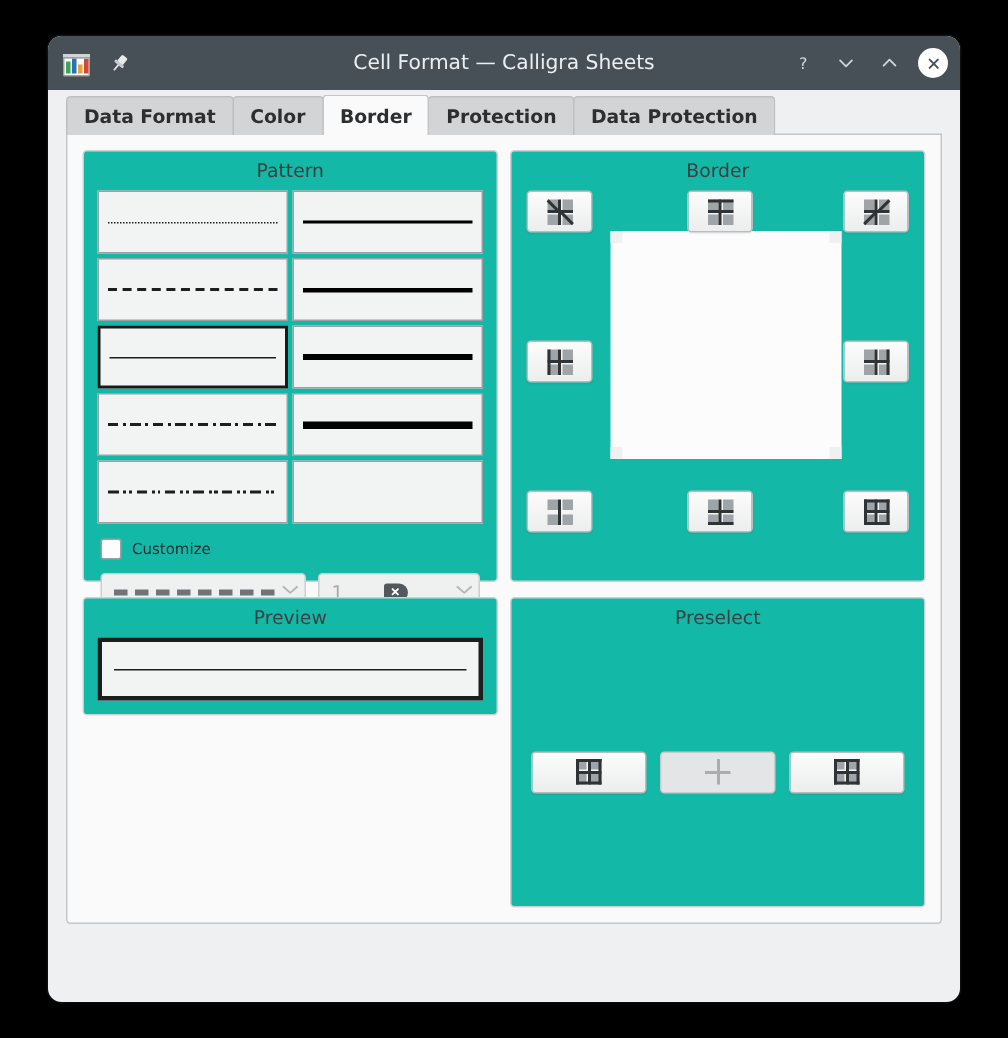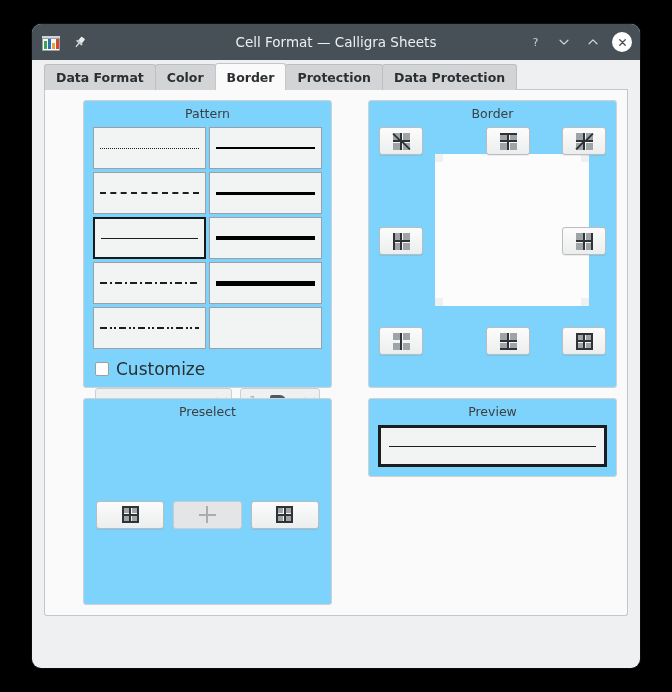--- a/index.html
+++ b/index.html
@@ -121,24 +121,23 @@
     display: grid;
     grid-template-columns: 277px 1fr;
     grid-template-rows: 288px 1fr;
     gap: 10px 8px;
   }
 
   
   .group {
     border: 1px solid #cfd2d4;
     border-radius: 3px;
-    background: #7dd3fc;
+    background: #14b8a6;
     position: relative;
     padding-top: 26px;
-    margin-left: 28px;
   }
   .group > .gtitle {
     position: absolute; top: 5px; left: 0; right: 0;
     text-align: center;
     font-size: 12.5px; color: #3b4043;
   }
 
   
   #border-body {
     position: relative;
@@ -232,21 +231,21 @@
 
   #customize-row {
     display: flex; align-items: center; gap: 7px;
     margin: 10px 0 0 2px;
   }
   .chk {
     width: 14px; height: 14px;
     border: 1px solid #9aa0a5; border-radius: 2px;
     background: #fdfdfd;
   }
-  .lbl { font-size: 17px; color: #2b2f31; }
+  .lbl { font-size: 10px; color: #2b2f31; }
 
   #combo-row { display: flex; gap: 8px; margin: 9px 2px 0 2px; }
   .combo {
     height: 25px; flex: 1;
     border: 1px solid #b9bdc0; border-radius: 3px;
     background: linear-gradient(to bottom, #fbfbfb 0%, #e9eaea 100%);
     display: flex; align-items: center;
     padding: 0 4px 0 8px;
     position: relative;
   }
@@ -571,68 +570,68 @@
           </div>
 
           <div id="color-row">
             <span class="lbl">Color:</span>
             <span class="color-btn"></span>
           </div>
 
         </div>
       </div>
 
-      <div class="group">
-        <div class="gtitle">Preselect</div>
-        <div id="preselect-body">
-          <div class="pbtn">
-            <span class="bico">
-              <i class="cell c-tl"></i>
-                <i class="cell c-tr"></i>
-                <i class="cell c-bl"></i>
-                <i class="cell c-br"></i>
-              <i class="mk e-top"></i>
-                <i class="mk e-bottom"></i>
-                <i class="mk e-left"></i>
-                <i class="mk e-right"></i>
-              <i class="mk e-vmid"></i>
-                <i class="mk e-hmid"></i>
-            </span>
-          </div>
-          <div class="pbtn disabled">
-            <span class="bico dim crossonly">
-              <i class="mk e-vmid"></i>
-                <i class="mk e-hmid"></i>
-            </span>
-          </div>
-          <div class="pbtn">
-            <span class="bico">
-              <i class="cell c-tl"></i>
-                <i class="cell c-tr"></i>
-                <i class="cell c-bl"></i>
-                <i class="cell c-br"></i>
-              <i class="mk e-top"></i>
-                <i class="mk e-bottom"></i>
-                <i class="mk e-left"></i>
-                <i class="mk e-right"></i>
-              <i class="mk e-vmid"></i>
-                <i class="mk e-hmid"></i>
-            </span>
-          </div>
-        </div>
-      </div>
-
       <div class="group" style="align-self:start;">
         <div class="gtitle">Preview</div>
         <div id="preview-body">
           <div id="preview-box">
             <div class="pvline"></div>
           </div>
         </div>
       </div>
 
+      <div class="group">
+        <div class="gtitle">Preselect</div>
+        <div id="preselect-body">
+          <div class="pbtn">
+            <span class="bico">
+              <i class="cell c-tl"></i>
+                <i class="cell c-tr"></i>
+                <i class="cell c-bl"></i>
+                <i class="cell c-br"></i>
+              <i class="mk e-top"></i>
+                <i class="mk e-bottom"></i>
+                <i class="mk e-left"></i>
+                <i class="mk e-right"></i>
+              <i class="mk e-vmid"></i>
+                <i class="mk e-hmid"></i>
+            </span>
+          </div>
+          <div class="pbtn disabled">
+            <span class="bico dim crossonly">
+              <i class="mk e-vmid"></i>
+                <i class="mk e-hmid"></i>
+            </span>
+          </div>
+          <div class="pbtn">
+            <span class="bico">
+              <i class="cell c-tl"></i>
+                <i class="cell c-tr"></i>
+                <i class="cell c-bl"></i>
+                <i class="cell c-br"></i>
+              <i class="mk e-top"></i>
+                <i class="mk e-bottom"></i>
+                <i class="mk e-left"></i>
+                <i class="mk e-right"></i>
+              <i class="mk e-vmid"></i>
+                <i class="mk e-hmid"></i>
+            </span>
+          </div>
+        </div>
+      </div>
+
     </div>
   </div>
 
   <div id="footer">
   </div>
 
 </div>
 
 </body></html>

